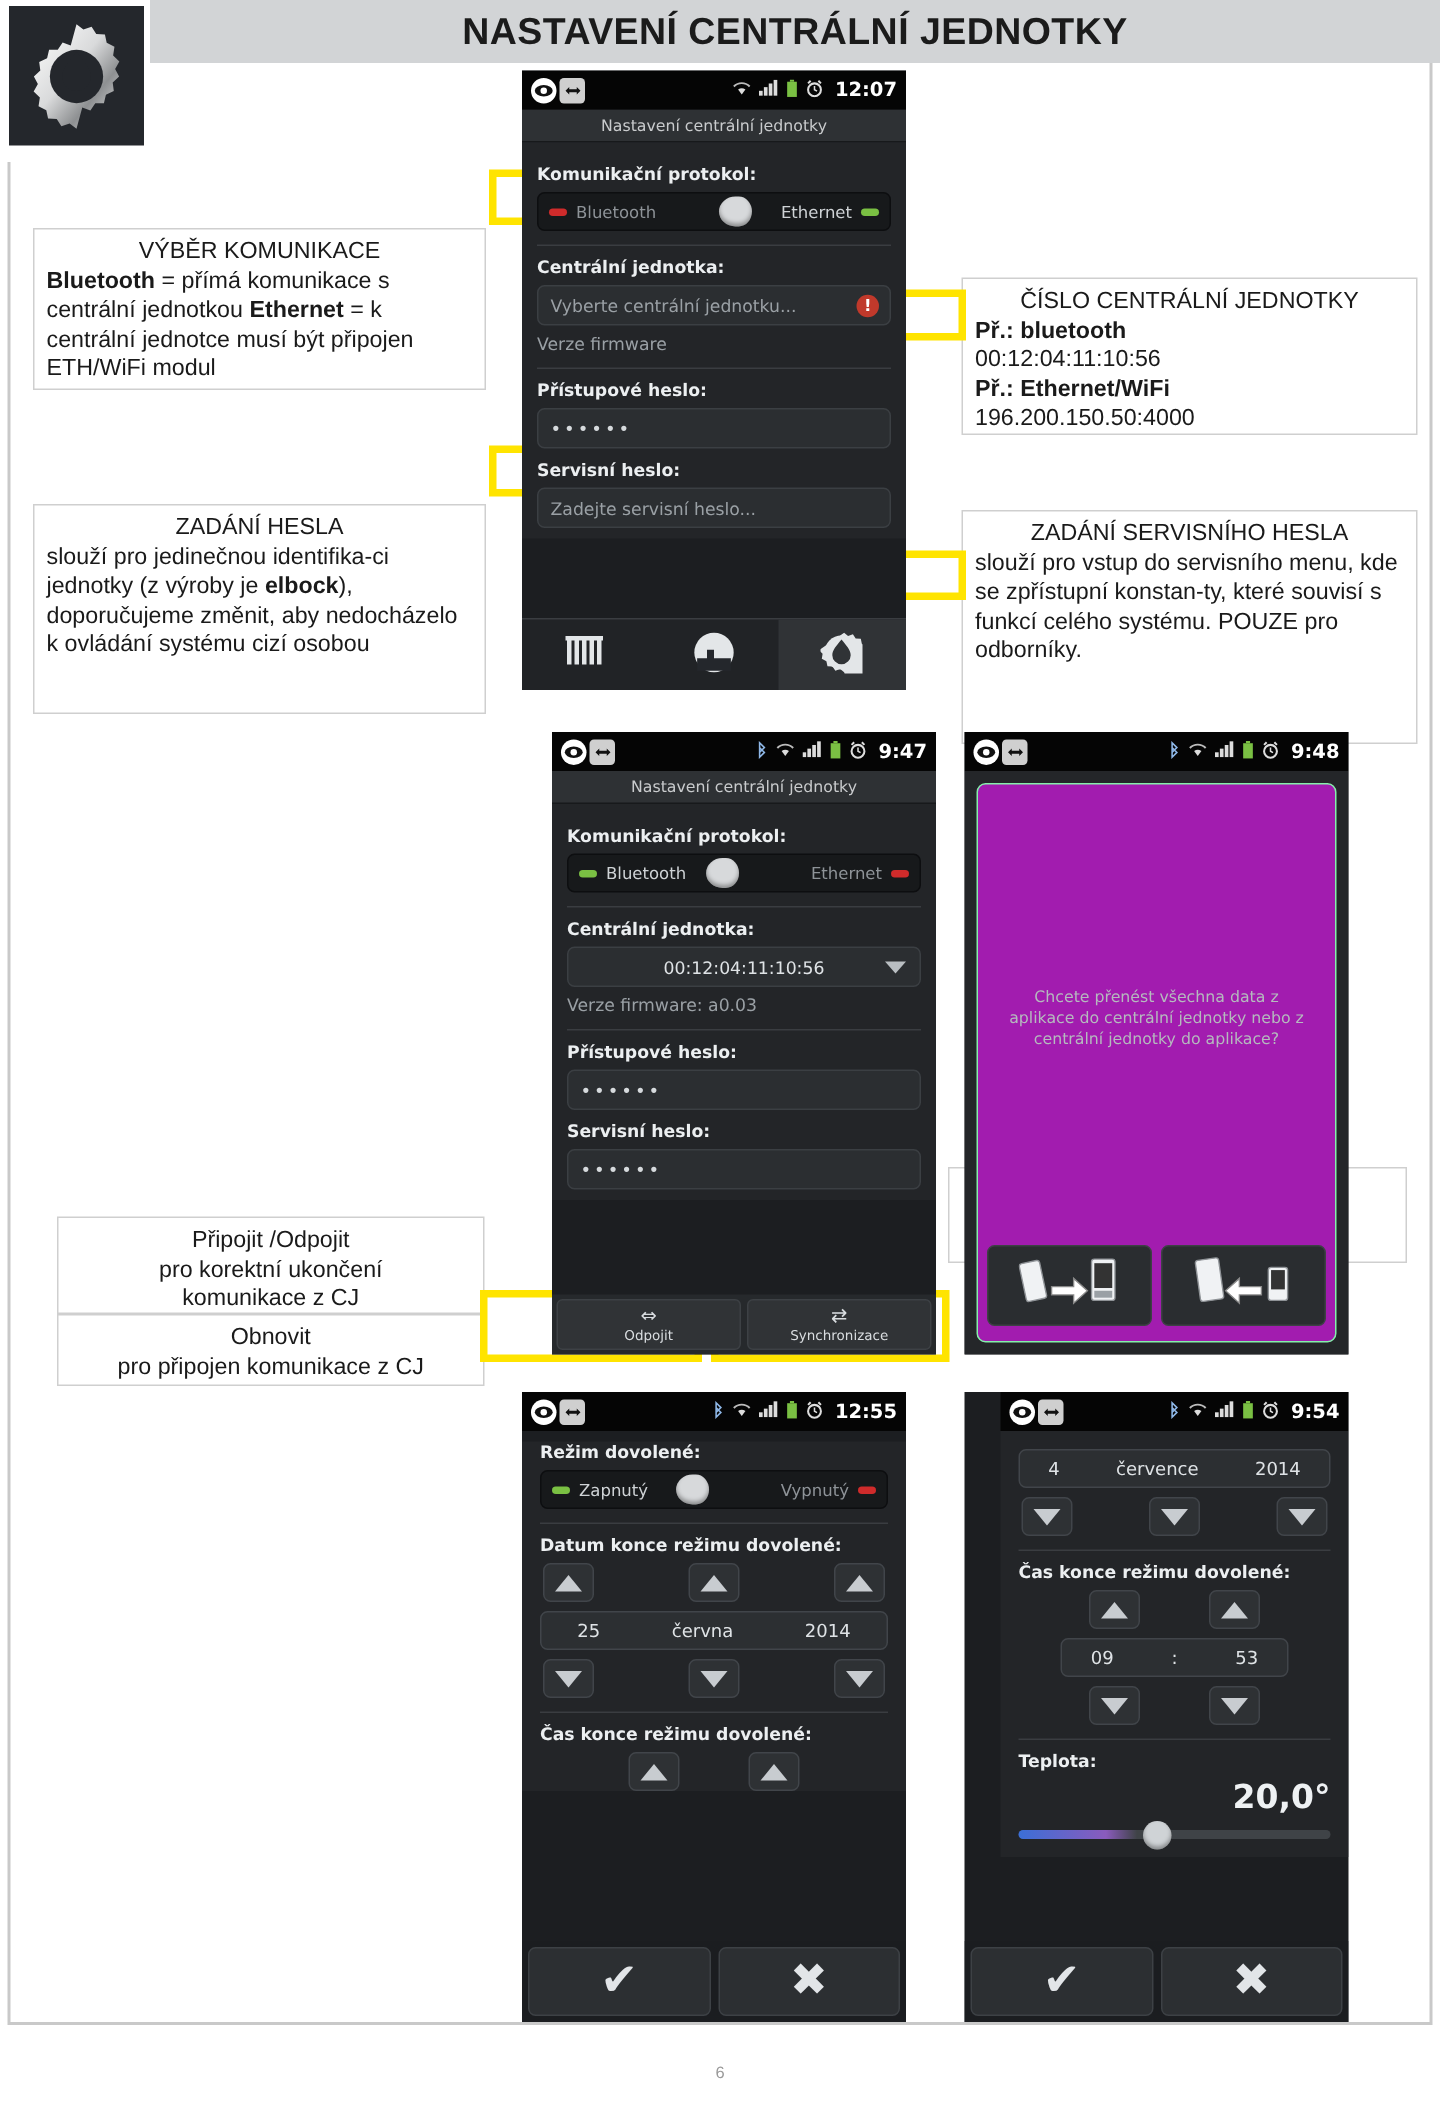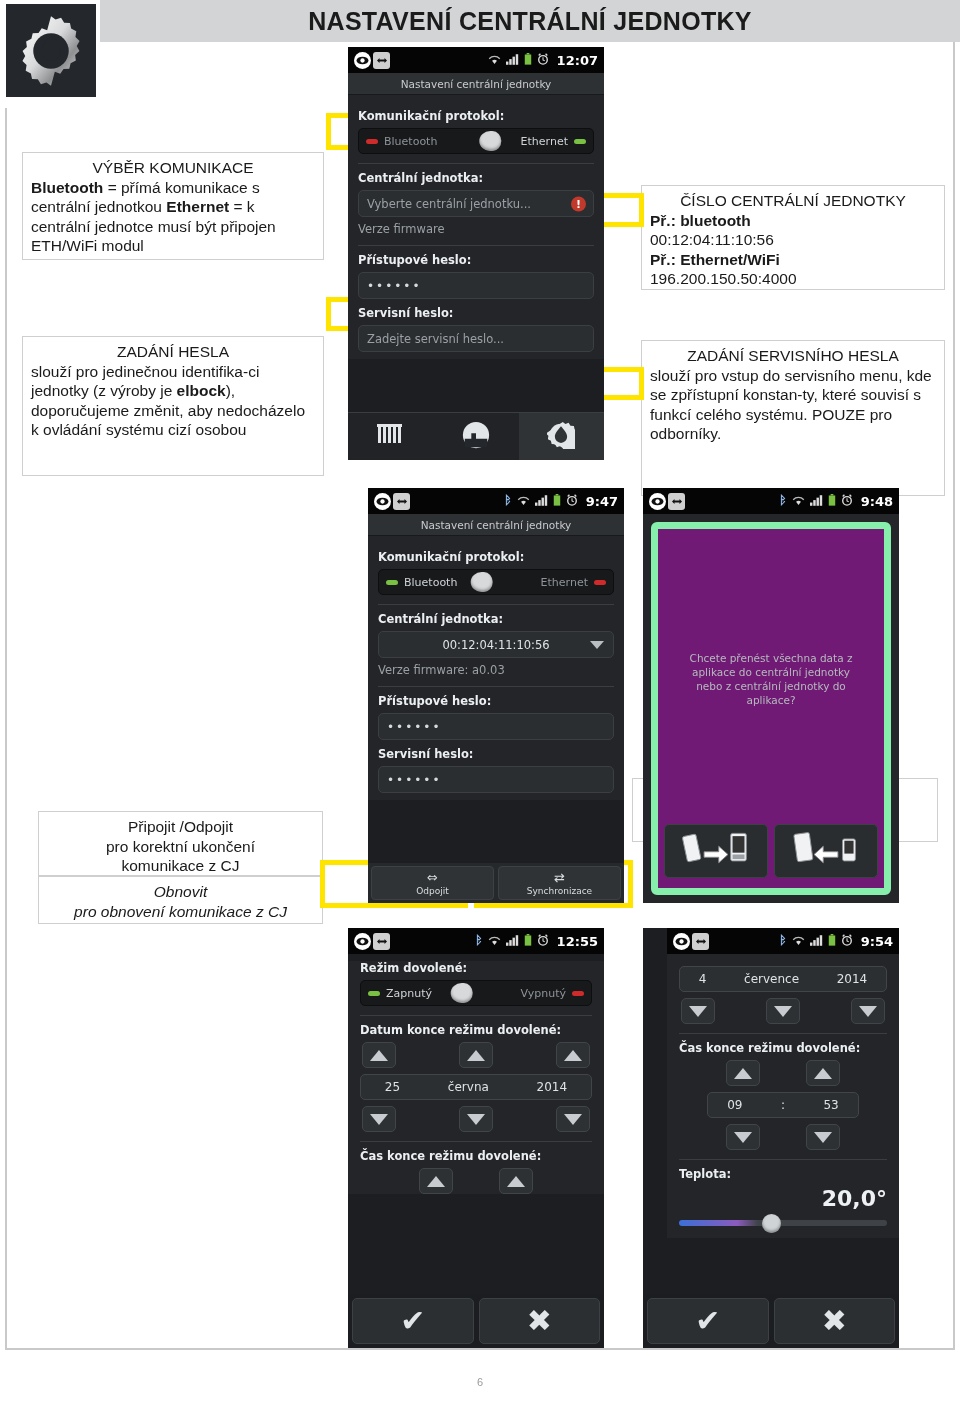--- a/index.html
+++ b/index.html
@@ -351,23 +351,23 @@
       </div>
     </div>
   </div>
 
   <div class="tbox ctr" style="left:38px; top:771px; width:285px; height:65px;">
     <div>Připojit /Odpojit</div>
     <div>pro korektní ukončení</div>
     <div>komunikace z CJ</div>
   </div>
 
-  <div class="tbox ctr" style="left:38px; top:836px; width:285px; height:48px;font-style:italic;">
+  <div class="tbox ctr" style="left:38px; top:836px; width:285px; height:48px;">
     <div>Obnovit</div>
-    <div>pro obnovení komunikace z CJ</div>
+    <div>pro připojen komunikace z CJ</div>
   </div>
 
   <div class="tbox ctr" style="left:632px; top:738px; width:306px; height:64px;">
     <div>Synchronizace</div>
     <div>pro přenos dat z aplikace do CJ</div>
     <div>nebo z Cj do aplikace</div>
   </div>
 
   <div class="ycall" style="left:320px; top:860px; width:148px; height:48px;"></div>
   <div class="ycall" style="left:474px; top:860px; width:159px; height:48px;"></div>
@@ -511,21 +511,21 @@
           <svg width="12" height="12" viewBox="0 0 14 14">
               <circle cx="7" cy="8" r="5" fill="none" stroke="#ddd" stroke-width="1.6"></circle>
               <path d="M7 5v3l2 1" stroke="#ddd" stroke-width="1.2" fill="none"></path>
               <path d="M2 3l2-2M12 3l-2-2" stroke="#ddd" stroke-width="1.6"></path>
             </svg>
         </span>
         <span class="sb-time">9:48</span>
       </span>
     </div>
     <div style="position:absolute; top:26px; left:0; right:0; bottom:0; background:#242629; padding:8px;">
-      <div style="height:100%; border:7px solid #86efac; border-radius:6px; background:#701a75;
+      <div style="height:100%; border:1px solid #86efac; border-radius:6px; background:#a21caf;
                   display:flex; flex-direction:column; align-items:center; justify-content:center; position:relative;">
         <div class="dlgtext" style="margin-top:-60px;">Chcete přenést všechna data z aplikace do centrální jednotky nebo z centrální jednotky do aplikace?</div>
         <div class="syncbtns" style="position:absolute; bottom:10px; left:0; right:0;">
           <div class="sb">
             <span>
               <svg width="68" height="40" viewBox="0 0 74 42">
                 <g fill="#f0f2f4" stroke="#8e9296" stroke-width="1">
                   <rect x="3" y="6" width="15" height="28" rx="2" transform="rotate(-12 10 20)"></rect>
                   <rect x="53" y="4" width="17" height="30" rx="2"></rect>
                 </g>

